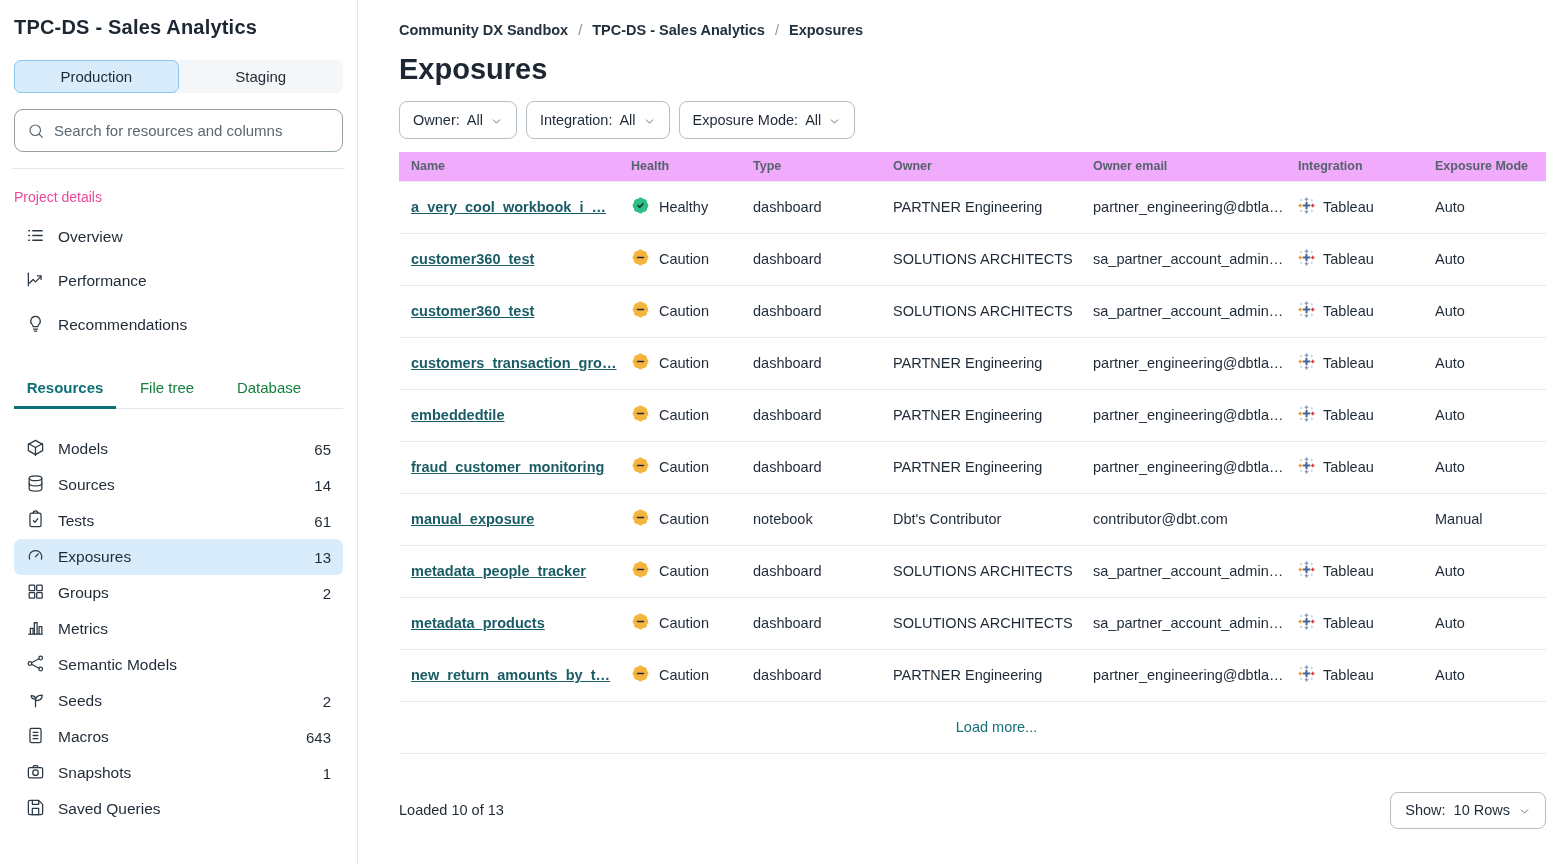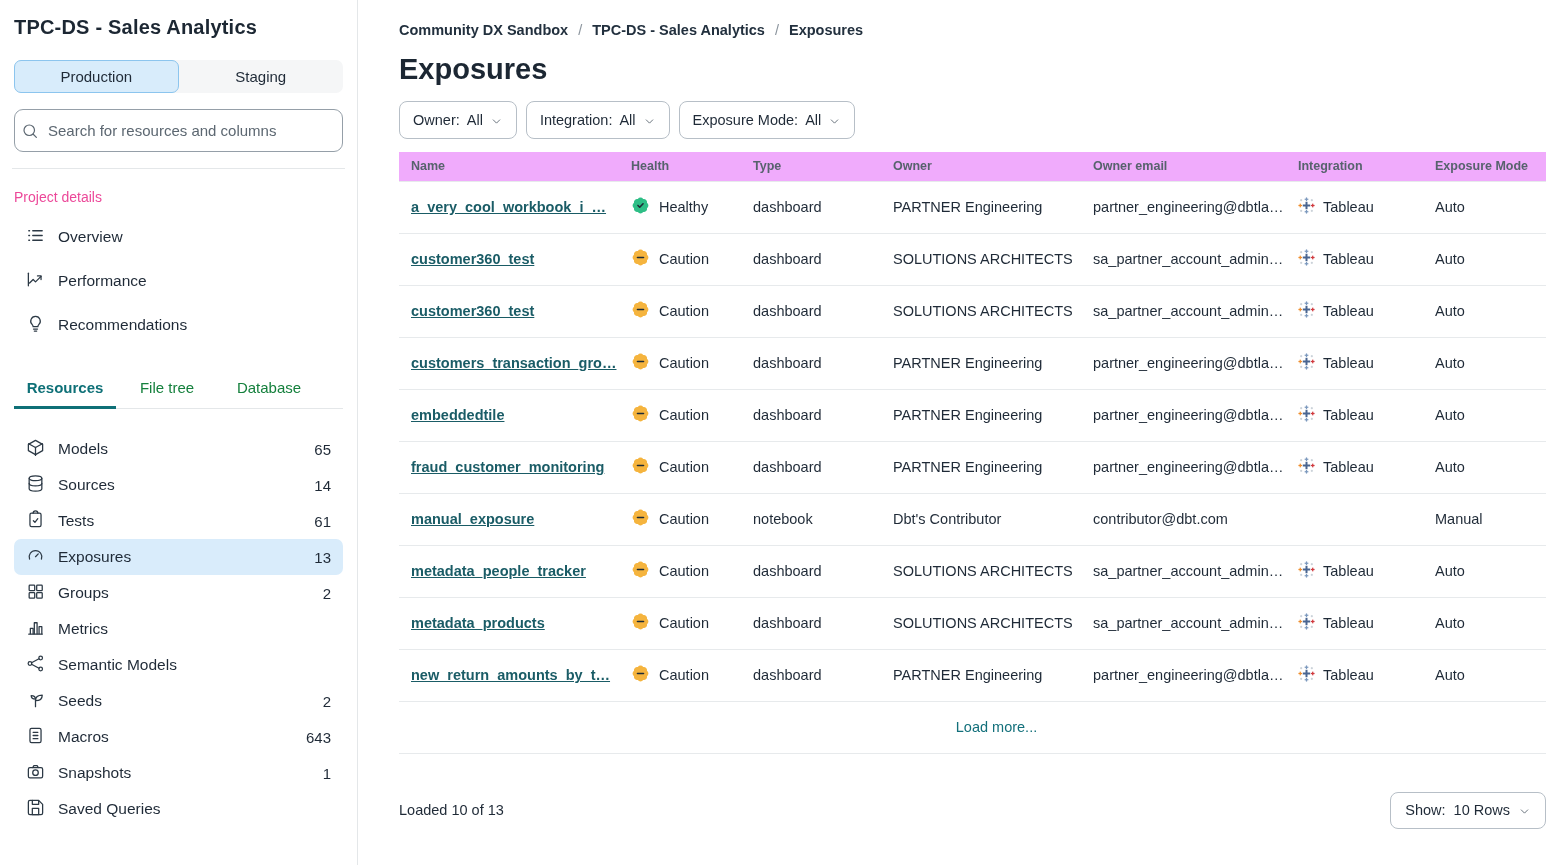--- a/index.html
+++ b/index.html
@@ -6,21 +6,21 @@
   html,body { width:1559px; height:865px; background:#fff; overflow:hidden;
     font-family:"Liberation Sans", sans-serif; color:#1f2a37; }
   .app { display:flex; width:100%; height:100%; }
 
   
   .sidebar { width:358px; min-width:358px; height:100%; border-right:1px solid #e4e7e9; padding:16px 14px 0 14px; }
   .project-title { font-size:20px; font-weight:700; color:#1c2733; letter-spacing:.2px; }
   .env-toggle { display:flex; margin-top:21px; background:#f5f6f7; border-radius:7px; height:33px; }
   .env-btn { flex:1; display:flex; align-items:center; justify-content:center; font-size:15px; color:#1f2a37; border-radius:7px; cursor:pointer; border:1px solid transparent; }
   .env-btn.active { background:#d8ecfb; border:1px solid #8cc5ee; }
-  .search-box { margin-top:16px; height:43px; border:1px solid #959fa8; border-radius:9px; display:flex; align-items:center; padding:0 6px; gap:9px; }
+  .search-box { margin-top:16px; height:43px; border:1px solid #959fa8; border-radius:9px; display:flex; align-items:center; padding:0 12px; gap:9px; }
   .search-box svg { width:18px; height:18px; stroke:#5c6771; }
   .search-box input { border:none; outline:none; flex:1; font-size:15px; color:#1f2a37; font-family:inherit; background:transparent; }
   .search-box input::placeholder { color:#5c6771; }
   .side-divider { height:1px; background:#e4e7e9; margin:16px -2px 0 -2px; }
   .section-label { margin-top:20px; font-size:14px; color:#ec4899; }
   .proj-nav { margin-top:10px; }
   .nav-item { display:flex; align-items:center; gap:13px; height:44px; padding-left:12px; font-size:15.5px; cursor:pointer; border-radius:6px; }
   .nav-item svg, .res-item svg { width:19px; height:19px; stroke:#2c3945; flex:0 0 auto; }
   .tabs { display:flex; margin-top:24px; border-bottom:1px solid #e4e7e9; }
   .tab { width:102px; text-align:center; font-size:15px; padding:8px 0 10px 0; color:#15803d; cursor:pointer; border-bottom:3px solid transparent; margin-bottom:-1px; }

